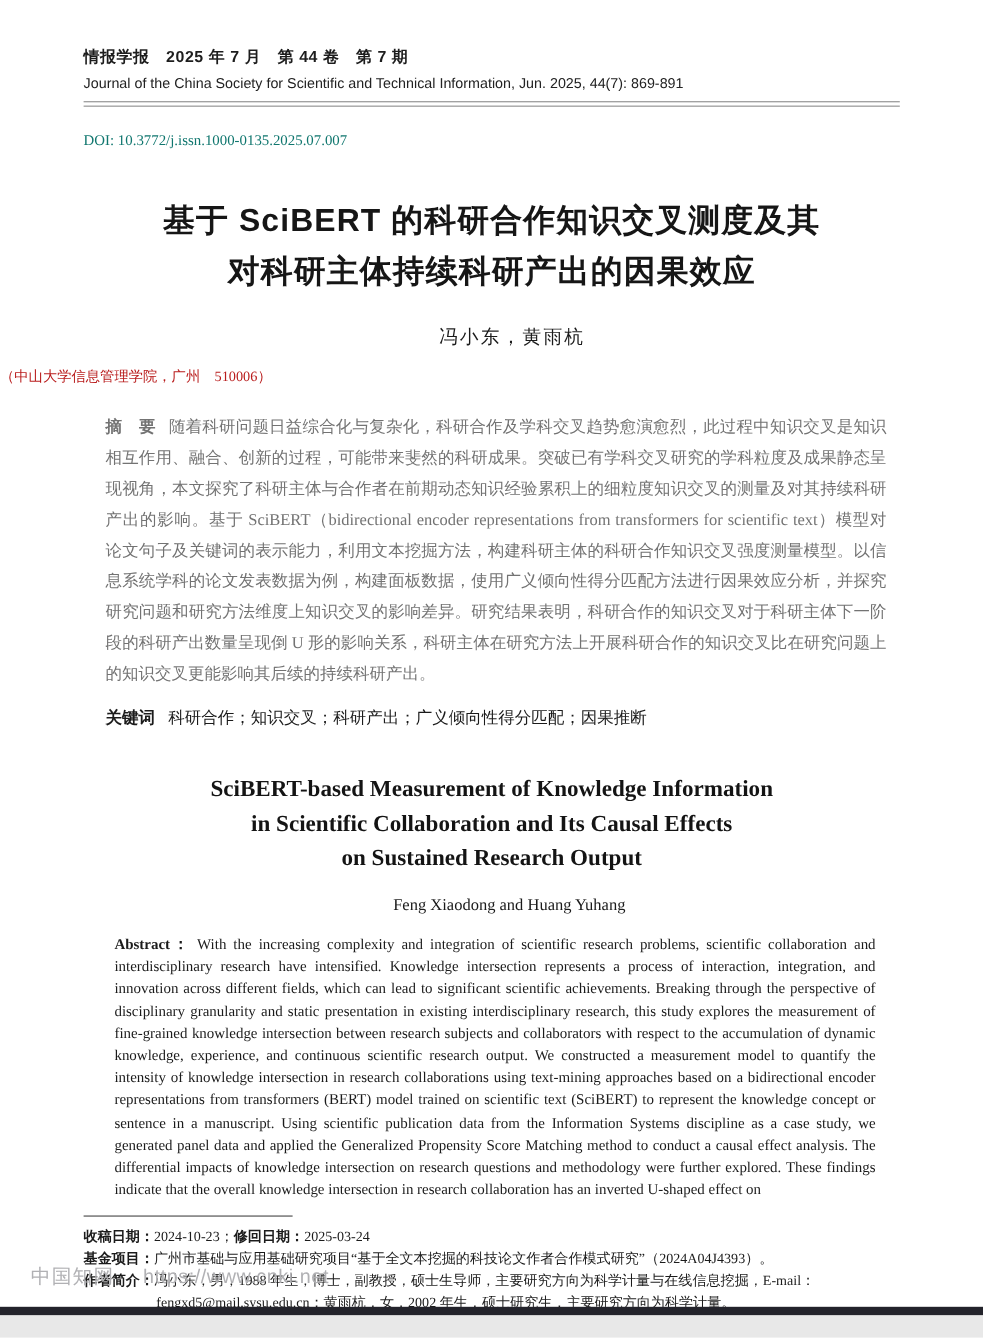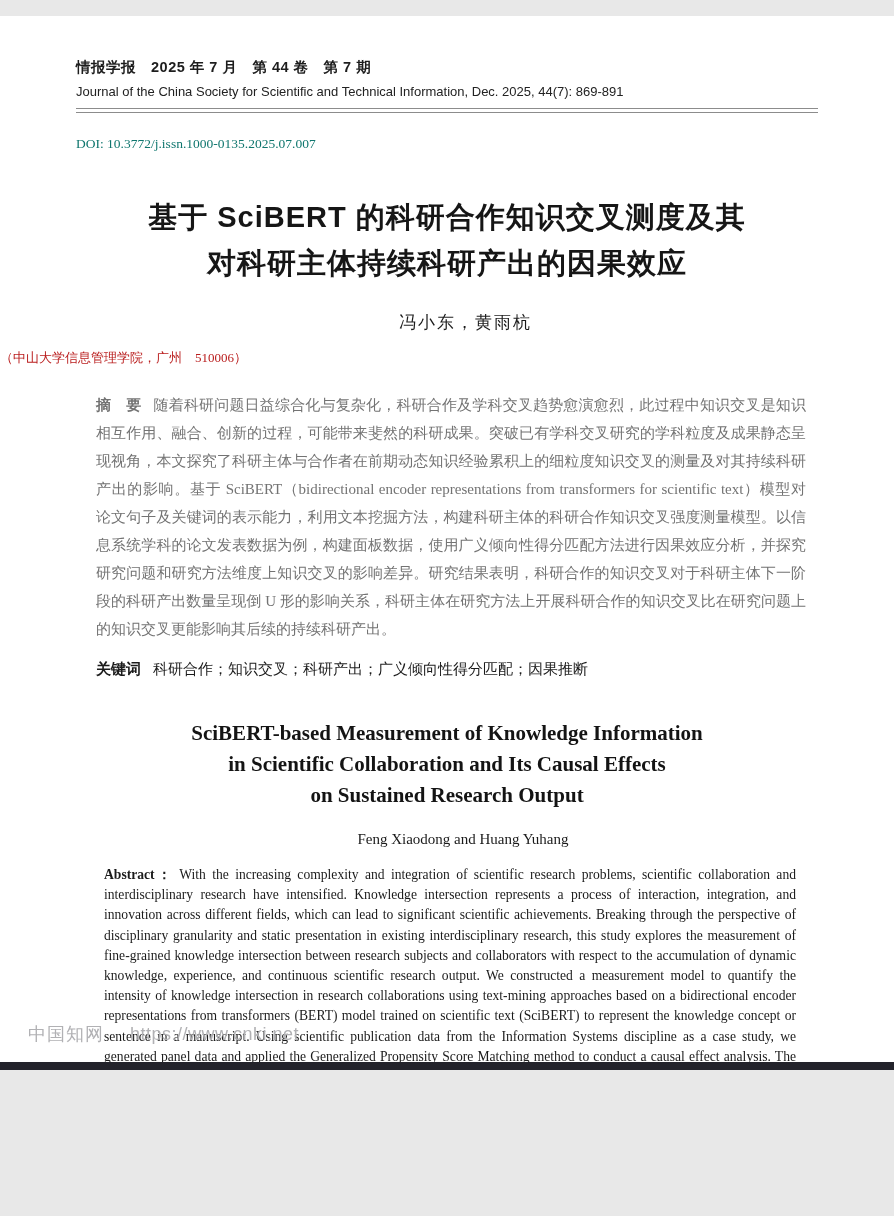--- a/index.html
+++ b/index.html
@@ -1,20 +1,20 @@
 <!DOCTYPE html>
 <html><head>
 <meta charset="utf-8">
 <style>
   html, body { margin: 0; padding: 0; background: #e8e8e8; }
   .page {
     position: relative;
     width: 894px;
-    height: 1054px;
-    margin: 16px auto;
+    height: 1196px;
+    margin: 0 auto;
     background: #ffffff;
     color: #1d1d1d;
     font-family: "Liberation Serif", "DejaVu Serif", serif;
     overflow: hidden;
   }
 
   
   .header { padding: 42px 76px 0 76px; }
   .journal-cn {
     font-family: "Liberation Sans", "DejaVu Sans", sans-serif;
@@ -154,21 +154,21 @@
     background: #23232b;
   }
 </style>
 </head>
 <body>
 
 <div class="page">
 
   <div class="header">
     <div class="journal-cn">情报学报　2025 年 7 月　第 44 卷　第 7 期</div>
-    <div class="journal-en">Journal of the China Society for Scientific and Technical Information, Dec. 2025, 44(7): 869-891</div>
+    <div class="journal-en">Journal of the China Society for Scientific and Technical Information, Jun. 2025, 44(7): 869-891</div>
     <div class="double-rule"></div>
   </div>
 
   <div class="doi-line">DOI: 10.3772/j.issn.1000-0135.2025.07.007</div>
 
   <div class="title-cn">
     <div>基于 SciBERT 的科研合作知识交叉测度及其</div>
     <div>对科研主体持续科研产出的因果效应</div>
   </div>
   <div class="authors-cn">冯小东，黄雨杭</div>

